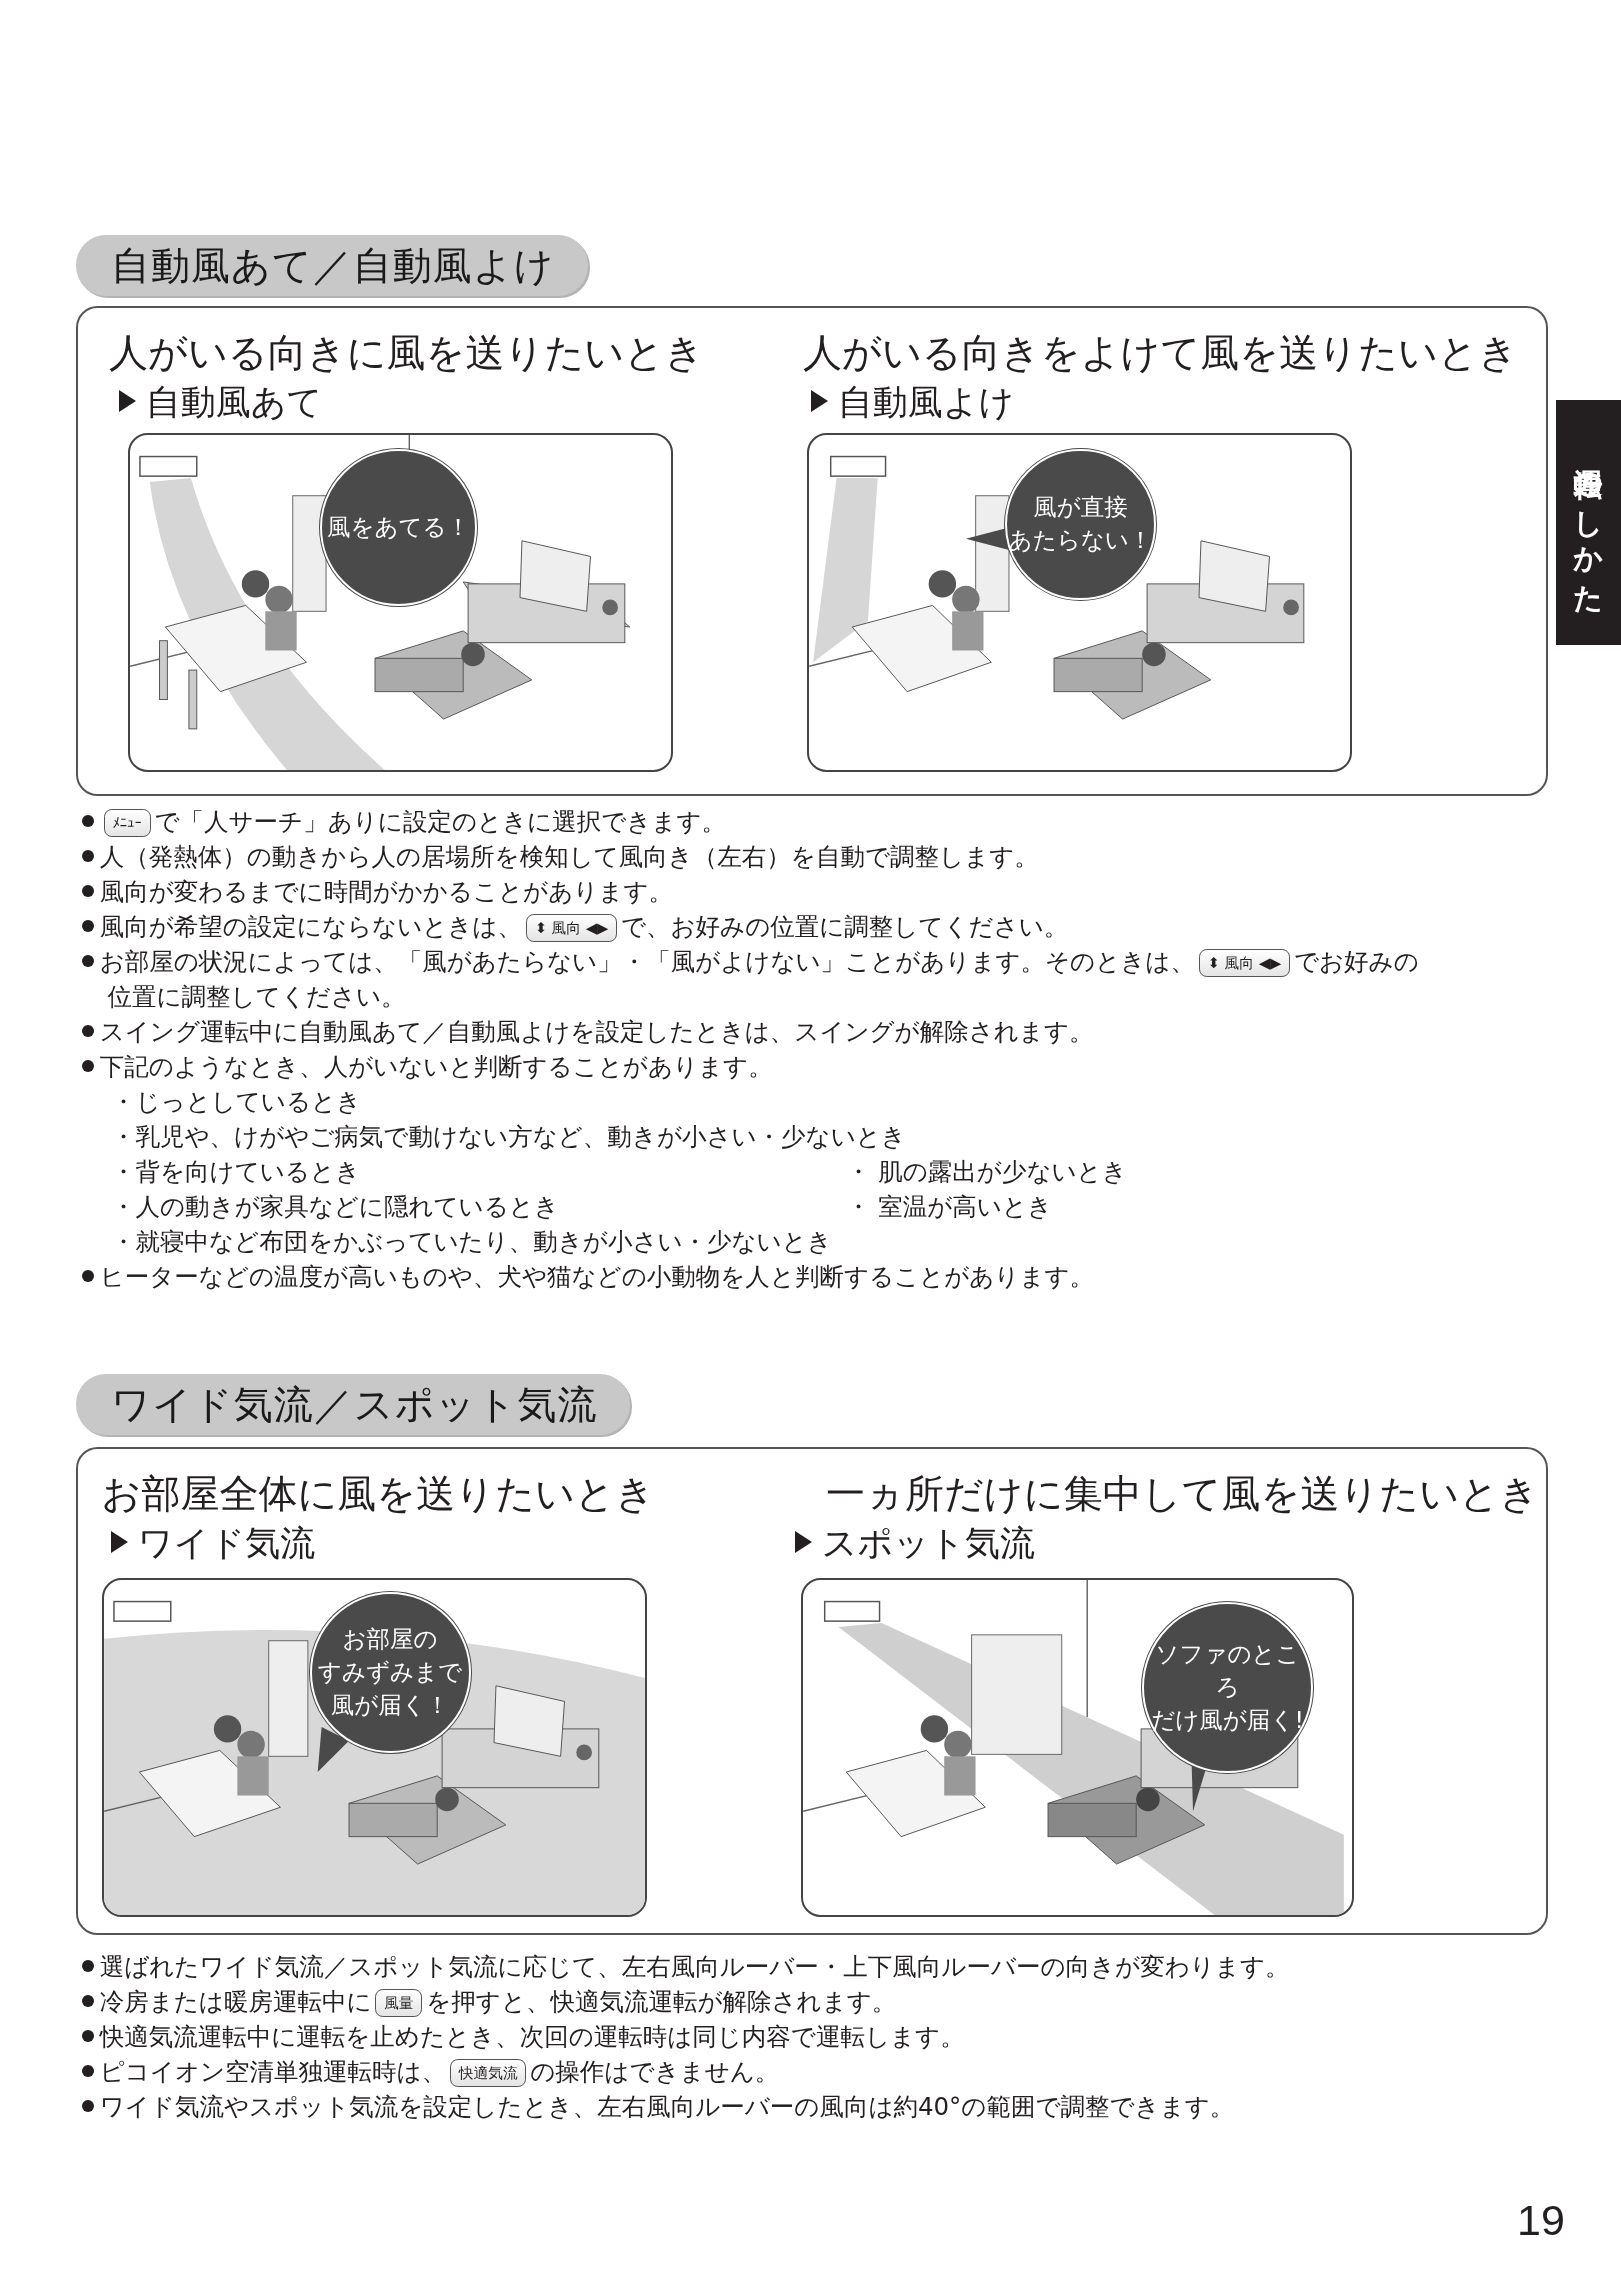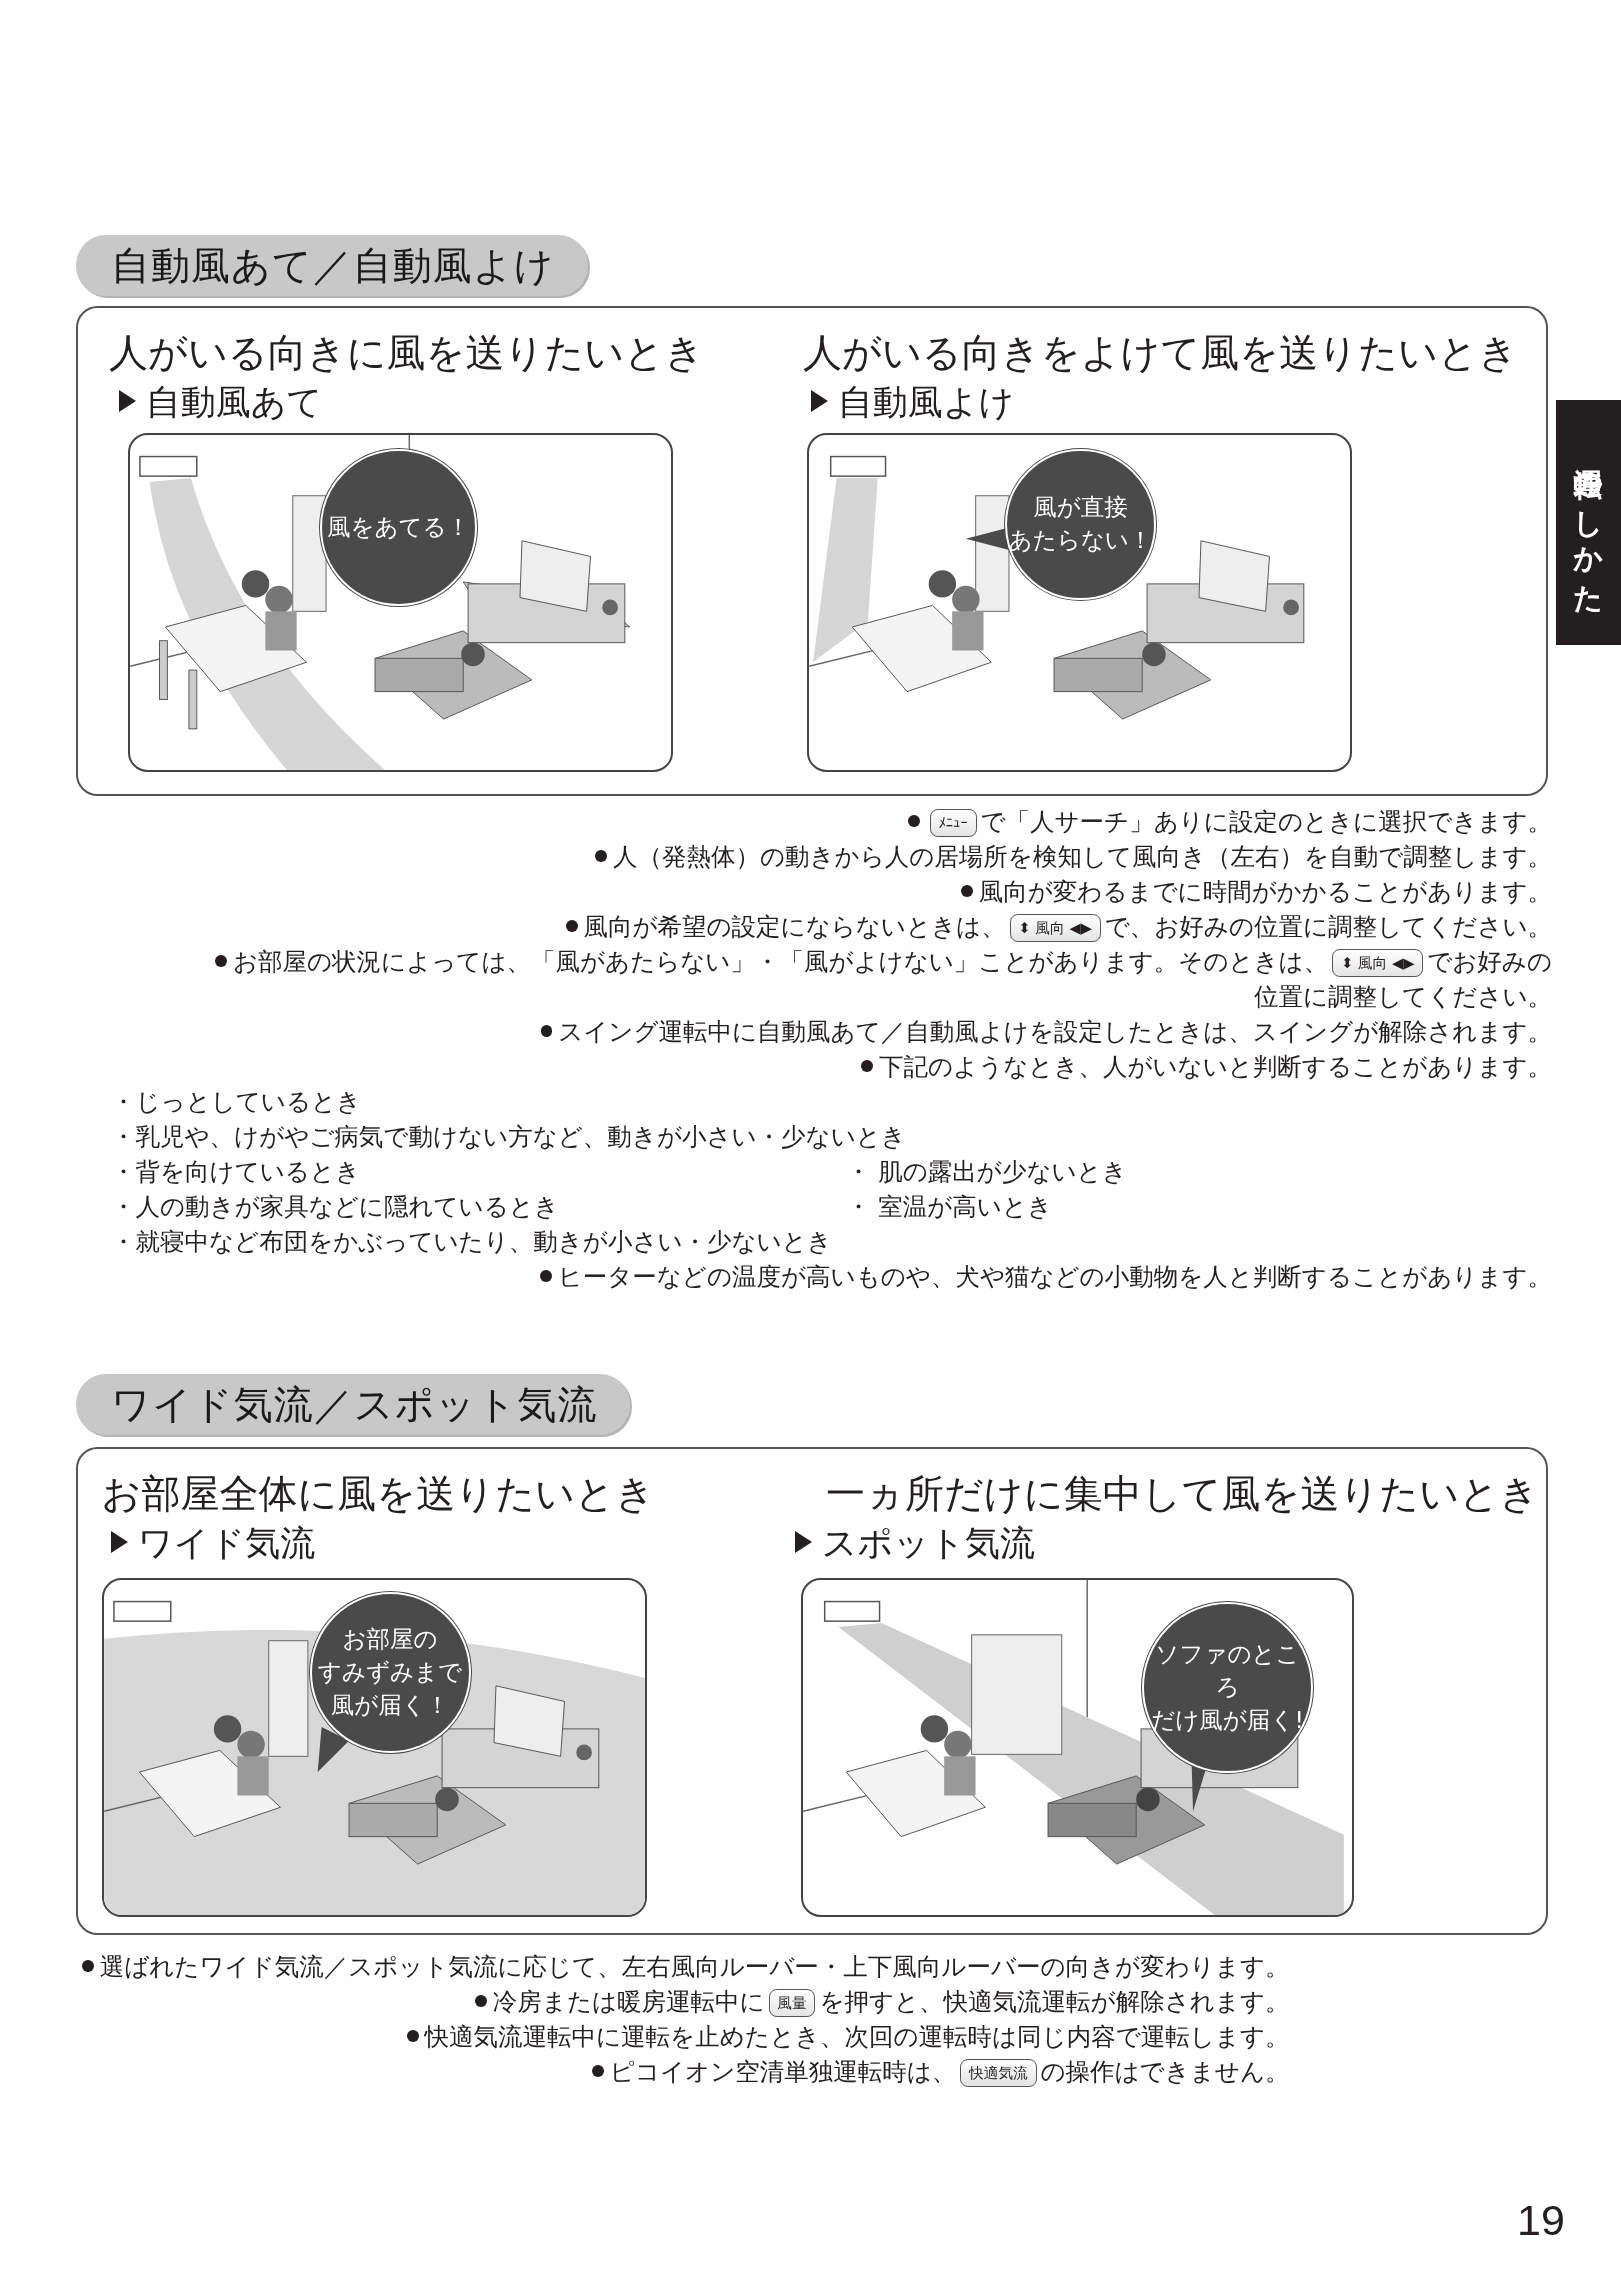--- a/index.html
+++ b/index.html
@@ -20,21 +20,21 @@
   .bubble { position: absolute; background: #4a4a4a; color: #fff; border-radius: 50%; text-align: center;
             display: flex; align-items: center; justify-content: center; border: 2.9px solid #fff;
             box-shadow: 0 0 0 1px #4a4a4a; }
   .bubble span { font-size: 23.5px; line-height: 33px; white-space: pre-line; }
 
   .side-tab { position: absolute; left: 1556px; top: 400px; width: 65px; height: 245px; background: #231f20; color: #fff;
               writing-mode: vertical-rl; font-size: 29px; font-weight: bold; display: flex; align-items: center;
               justify-content: center; letter-spacing: 3.9px; }
 
   .notes { position: absolute; left: 82px; font-size: 24.5px; color: #231f20; }
-  .note { position: relative; white-space: nowrap; line-height: 35px; text-align: right; }
+  .note { position: relative; white-space: nowrap; line-height: 35px; }
   .note .dot { display: inline-block; width: 11.8px; height: 11.8px; border-radius: 50%; background: #231f20; margin-right: 5.9px; vertical-align: 2.9px; }
   .subitem { line-height: 35px; padding-left: 29px; white-space: nowrap; }
   .subgrid { display: flex; }
   .subgrid .subitem { width: 706px; }
   .kbtn { display: inline-block; border: 1.5px solid #555; border-radius: 7.8px; background: linear-gradient(#fff, #e4e4e4);
           font-size: 14.7px; padding: 2px 7.8px; line-height: 21.6px; vertical-align: 2px; margin: 0 3.9px; }
   .page-num { position: absolute; left: 1517px; top: 2196px; font-size: 43px; color: #231f20; font-family: "Liberation Sans", sans-serif; }
 </style>
 </head>
 <body>
@@ -180,16 +180,17 @@
 だけ風が届く!</span>
     </div>
   </div>
 </div>
 
 <div class="notes" style="top:1949px;">
   <div class="note"><span class="dot"></span><span>選ばれたワイド気流／スポット気流に応じて、左右風向ルーバー・上下風向ルーバーの向きが変わります。</span></div>
   <div class="note"><span class="dot"></span><span>冷房または暖房運転中に</span><span class="kbtn">風量</span><span>を押すと、快適気流運転が解除されます。</span></div>
   <div class="note"><span class="dot"></span><span>快適気流運転中に運転を止めたとき、次回の運転時は同じ内容で運転します。</span></div>
   <div class="note"><span class="dot"></span><span>ピコイオン空清単独運転時は、</span><span class="kbtn">快適気流</span><span>の操作はできません。</span></div>
+  <div class="note"><span class="dot"></span><span>ワイド気流やスポット気流を設定したとき、左右風向ルーバーの風向は約40°の範囲で調整できます。</span></div>
 </div>
 
 <div class="page-num">19</div>
 
 
 </body></html>

